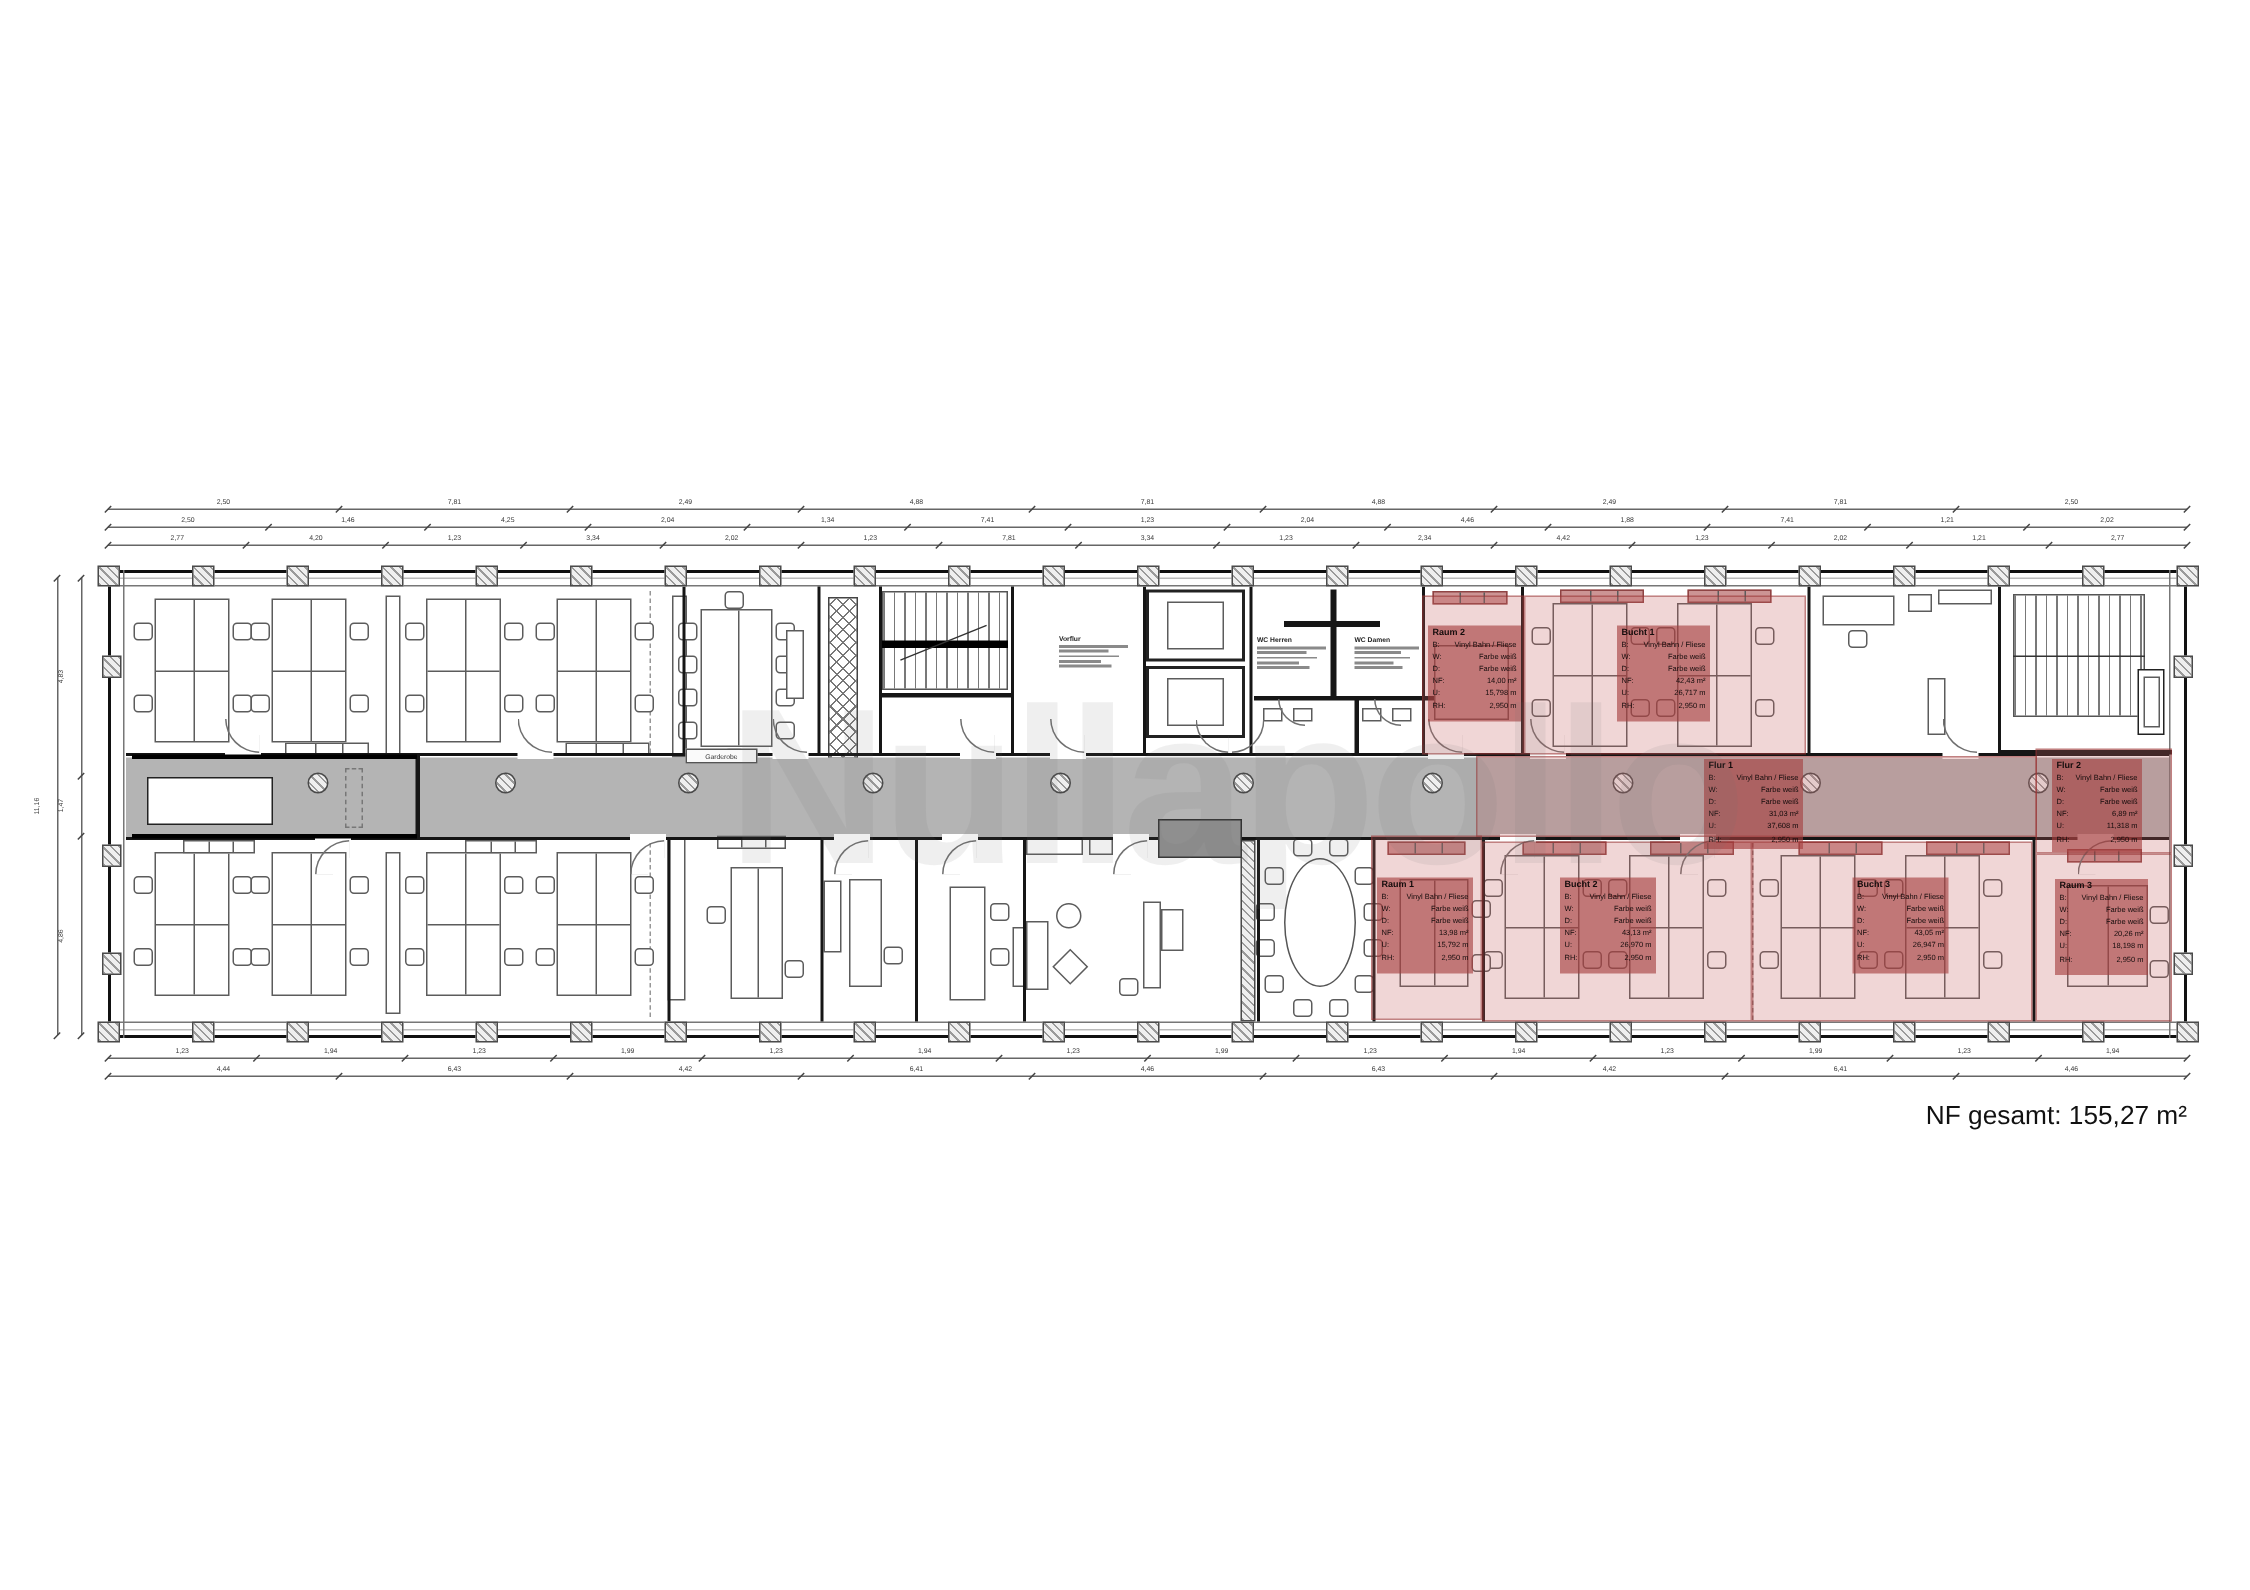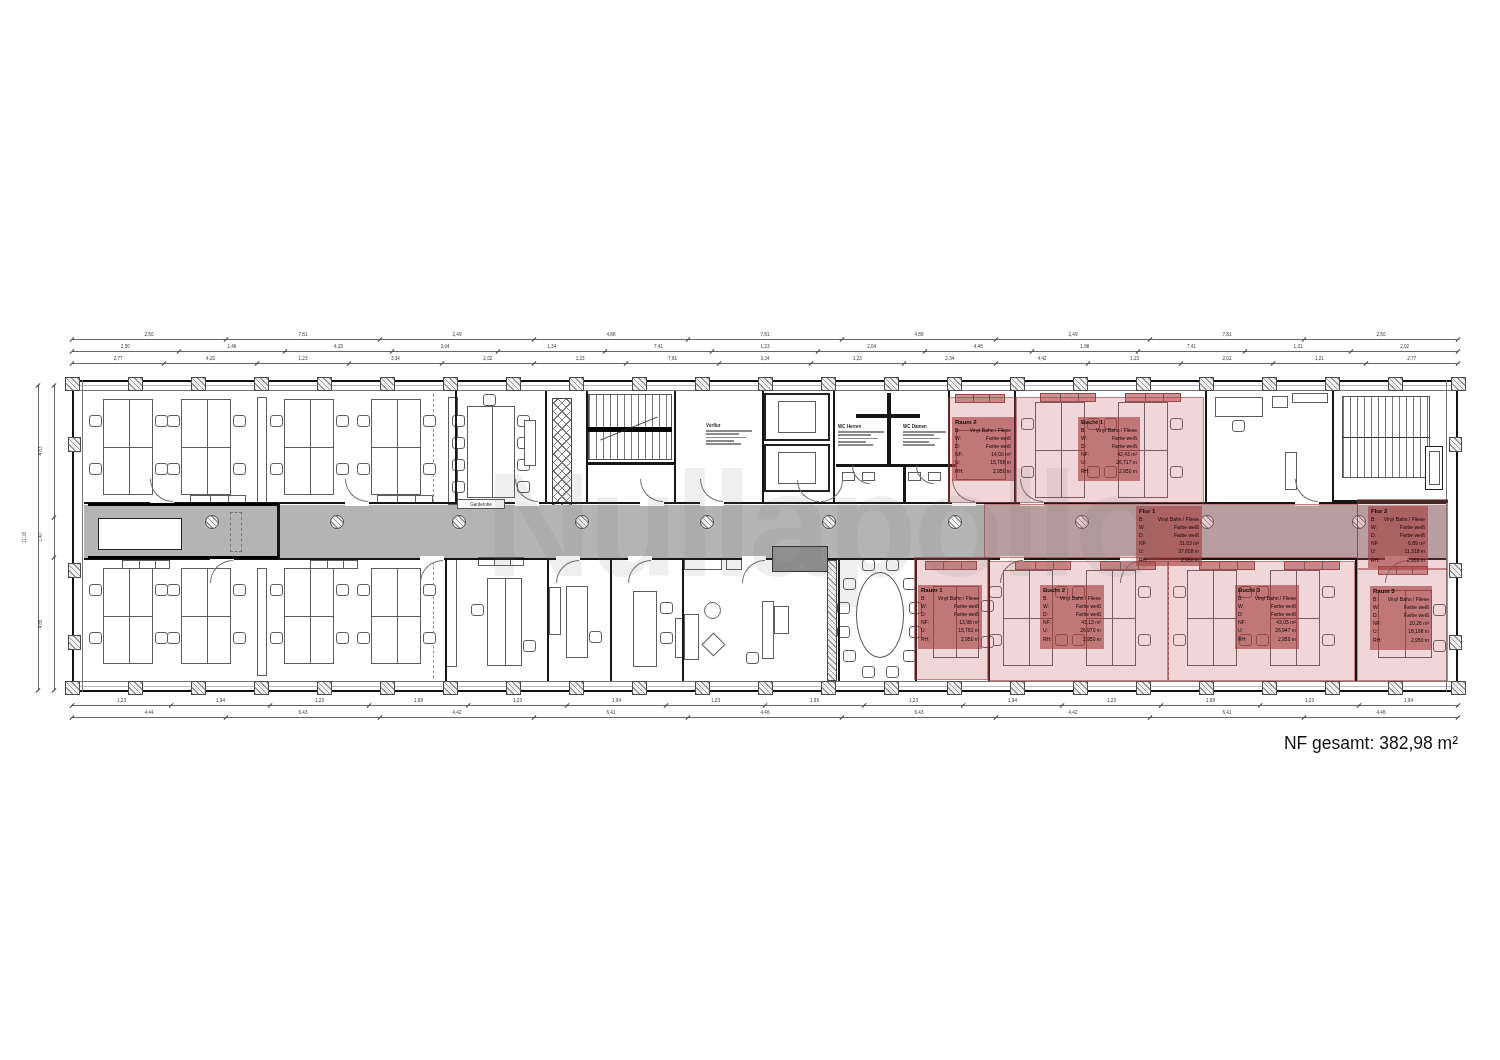--- a/index.html
+++ b/index.html
@@ -840,14 +840,14 @@
       <div class="minilabel" style="left: 903px; top: 424px; width: 50px; height: 40px;">
         <div>WC Damen</div>
         <div class="minibar" style="width: 85%;"></div>
         <div class="minibar" style="width: 62%;"></div>
         <div class="minibar" style="width: 74%;"></div>
         <div class="minibar" style="width: 52%;"></div>
         <div class="minibar" style="width: 64%;"></div>
       </div>
       <div class="garderobe" style="left: 457px; top: 499px; width: 48px; height: 10px;">Garderobe</div>
     </div>
-  <div class="nf-total">NF gesamt: 382,98 m²</div>
+  <div class="nf-total">NF gesamt: 155,27 m²</div>
 </div>
 
 </body></html>

